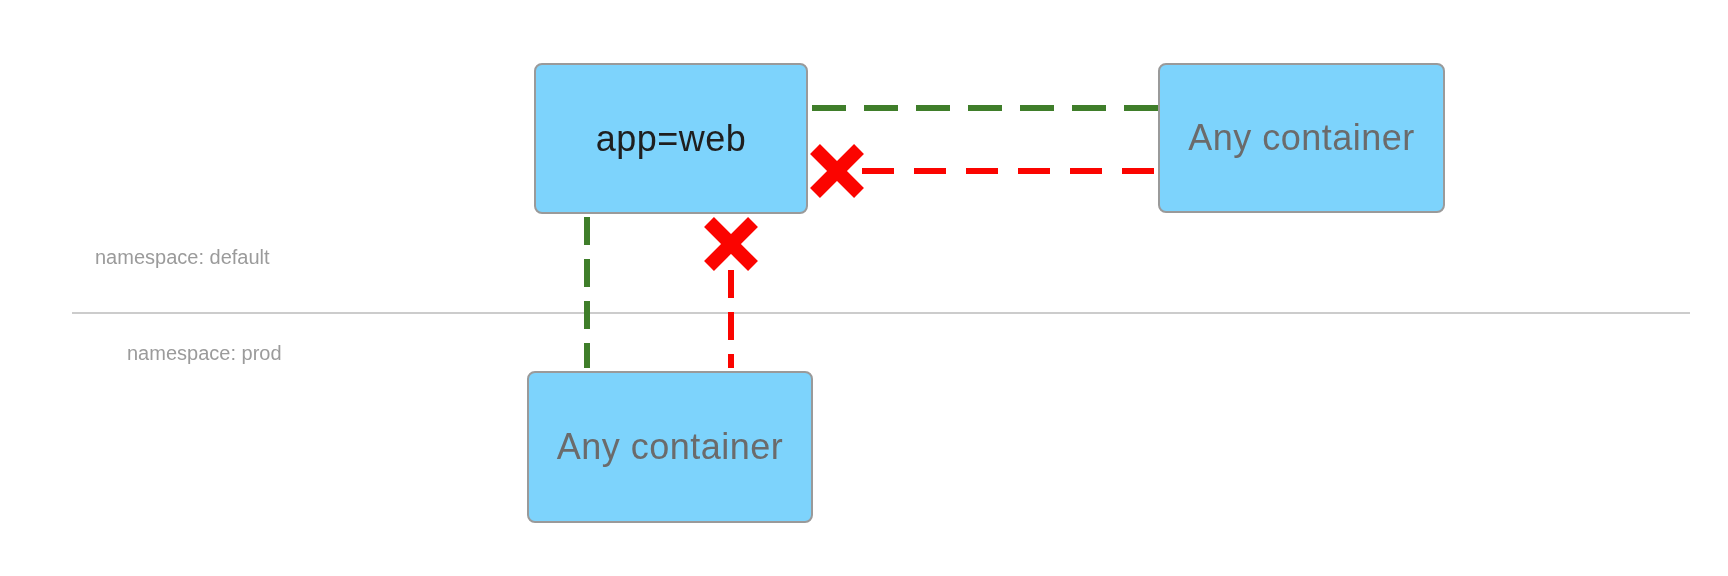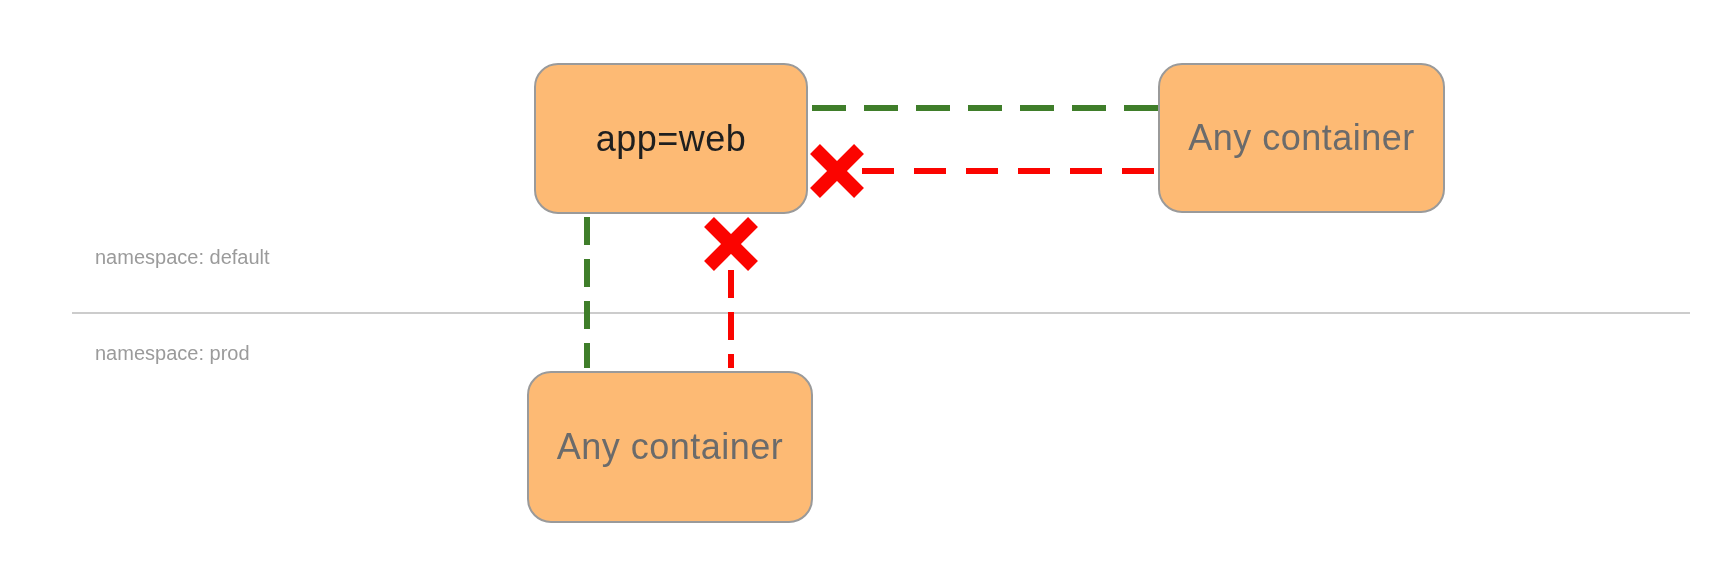--- a/index.html
+++ b/index.html
@@ -11,23 +11,23 @@
   .canvas {
     position: relative;
     width: 1728px;
     height: 576px;
     background: #ffffff;
     overflow: hidden;
   }
   .node {
     position: absolute;
     box-sizing: border-box;
-    background: #fdba74;
+    background: #7dd3fc;
     border: 2px solid #9a9a9a;
-    border-radius: 24px;
+    border-radius: 8px;
     display: flex;
     align-items: center;
     justify-content: center;
     font-size: 36px;
     letter-spacing: 0.5px;
   }
   .node.app-web {
     left: 534px; top: 63px;
     width: 274px; height: 151px;
     color: #1f1f1f;
@@ -44,21 +44,21 @@
   }
   .ns-label {
     position: absolute;
     left: 95px;
     color: #9b9b9b;
     font-size: 20px;
     line-height: 28px;
     white-space: nowrap;
   }
   .ns-label.default { top: 243px; }
-  .ns-label.prod    { top: 339px; }
+  .ns-label.prod    { top: 339px; margin-left: 32px; }
   .divider {
     position: absolute;
     left: 72px;
     top: 312px;
     width: 1618px;
     height: 2px;
     background: #cccccc;
   }
   svg.overlay {
     position: absolute;

